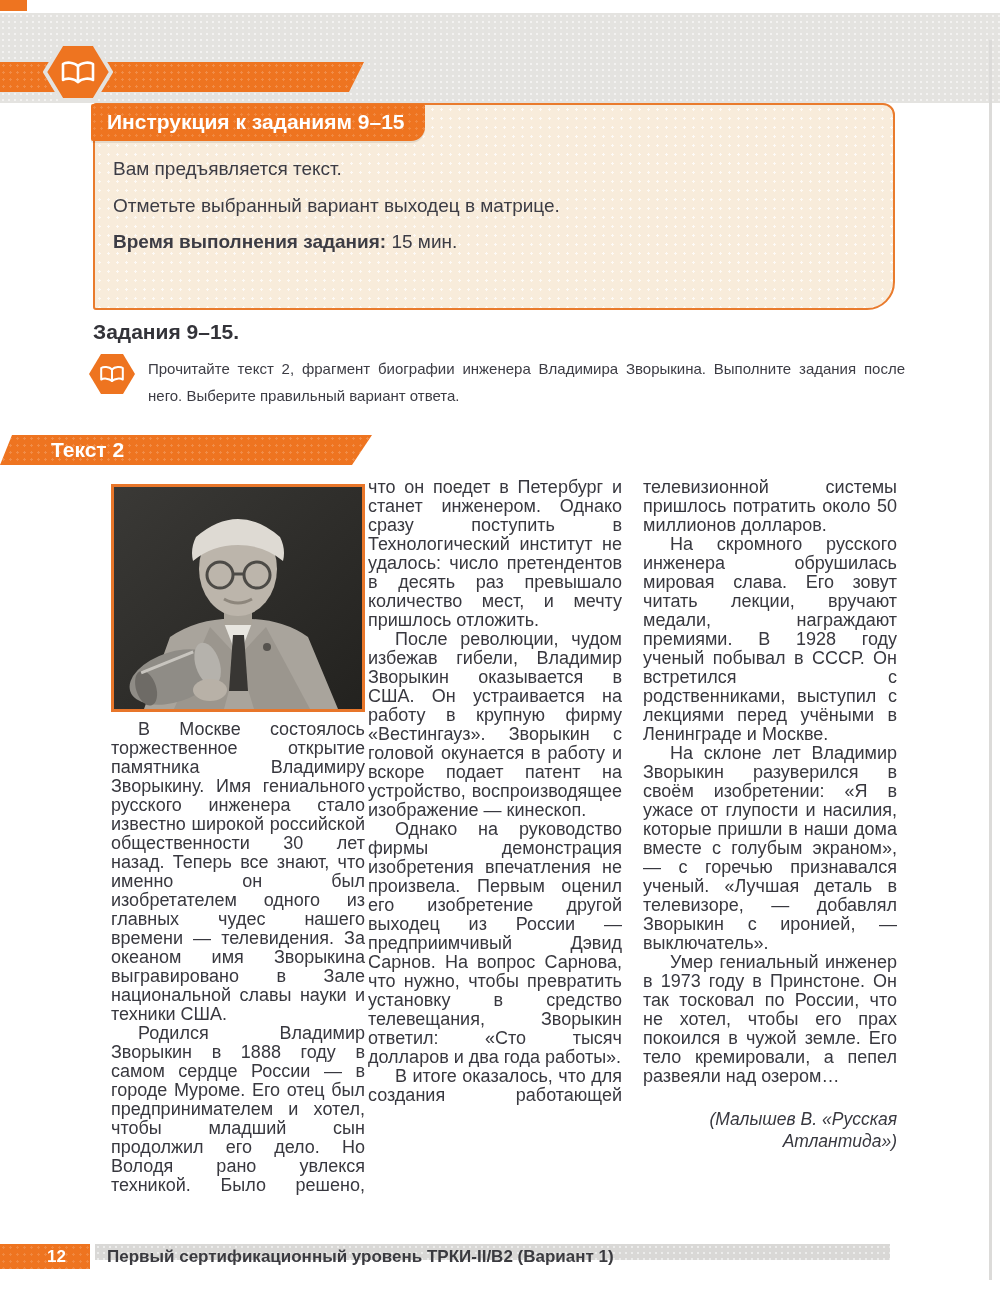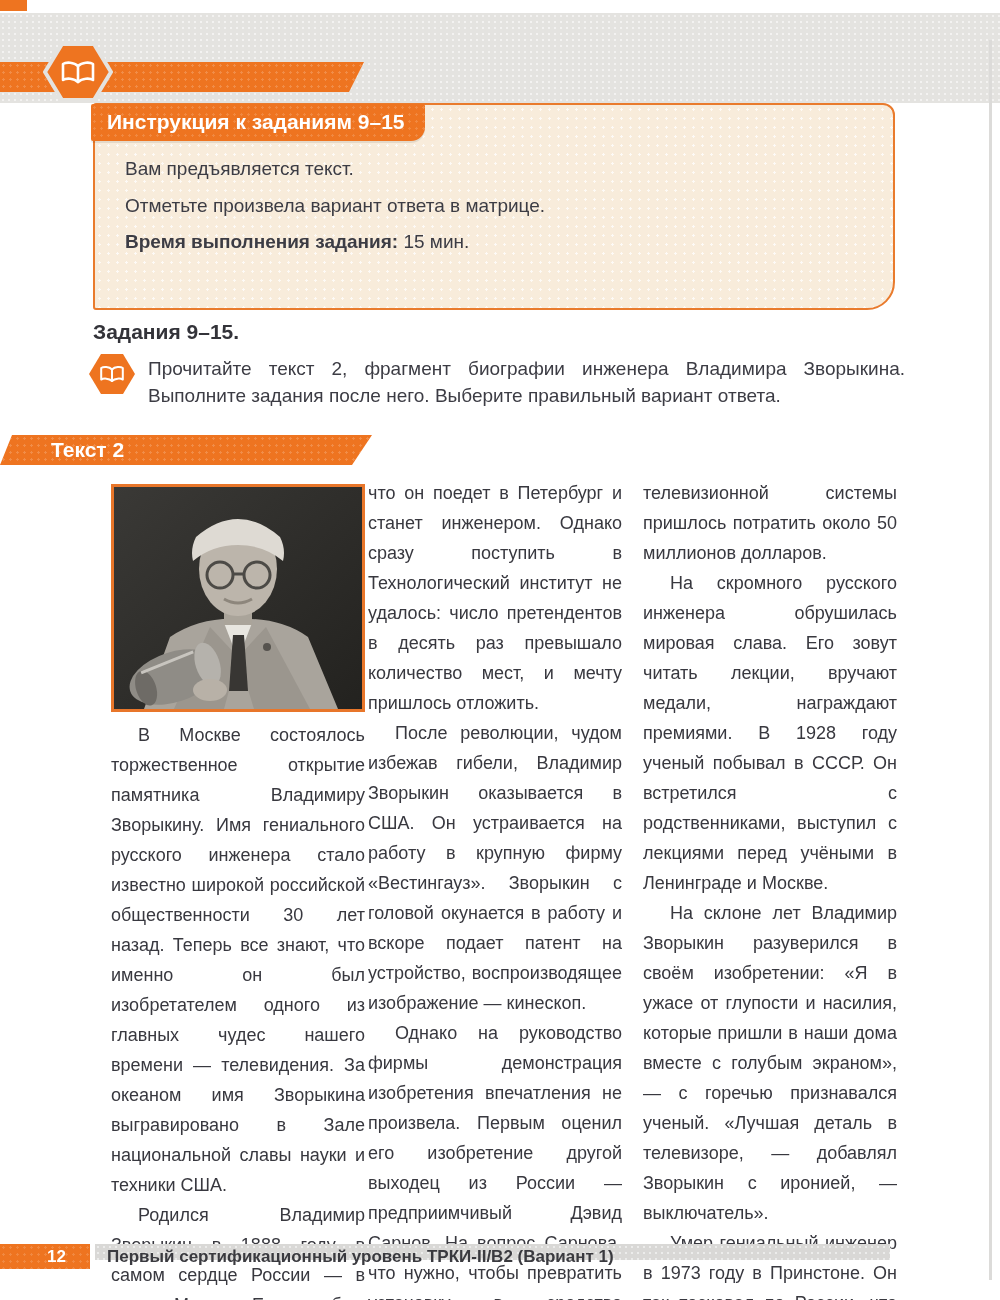--- a/index.html
+++ b/index.html
@@ -32,29 +32,29 @@
     background-size:9px 9px;
   }
   .instr-label{
     position:absolute;left:91px;top:104px;background:#ee7420;color:#fff;
     font-weight:bold;font-size:21px;padding:6px 20px 7px 16px;
     border-radius:2px 2px 14px 2px;box-shadow:0 2px 0 rgba(0,0,0,.08);
     background-image:radial-gradient(rgba(255,255,255,.15) 1px,transparent 1.2px);
     background-size:7px 7px;
   }
   .instr-text{position:absolute;left:113px;top:145px;width:764px;}
-  .instr-text p{margin:11px 12px;font-size:19px;line-height:1.35;color:#3c3c44;}
+  .instr-text p{margin:11px 0;font-size:19px;line-height:1.35;color:#3c3c44;}
   .instr-text .jf{text-align:justify;}
   .b{font-weight:bold;}
 
   
   .tasks-heading{position:absolute;left:93px;top:320px;font-size:21px;font-weight:bold;color:#333339;}
   .hex-small{position:absolute;left:88px;top:352px;width:48px;height:44px;}
   .task-intro{
-    position:absolute;left:148px;top:355px;width:757px;font-size:19px;line-height:27px;
+    position:absolute;left:148px;top:355px;width:757px;font-size:15px;line-height:27px;
     text-align:justify;color:#3c3c44;hyphens:auto;
   }
 
   
   .text2-banner{
     position:absolute;left:0;top:435px;width:372px;height:30px;background:#ee7420;
     clip-path:polygon(12px 0,372px 0,352px 100%,0 100%);
     background-image:radial-gradient(rgba(255,255,255,.18) 1.1px,transparent 1.3px);
     background-size:7px 7px;
     color:#fff;font-weight:bold;font-size:21px;line-height:29px;padding-left:51px;box-sizing:border-box;
@@ -63,21 +63,21 @@
   
   .col{position:absolute;top:478px;width:254px;}
   .col1{left:111px;top:484px;}
   .col2{left:368px;}
   .col3{left:643px;}
   .photo-frame{
     width:254px;height:228px;box-sizing:border-box;border:3px solid #e8762a;
     margin-bottom:8px;background:#2e2d2b;overflow:hidden;
   }
   .bodytext p{
-    margin:0;font-size:18px;line-height:30px;text-align:justify;color:#38383f;hyphens:auto;
+    margin:0;font-size:18px;line-height:19px;text-align:justify;color:#38383f;hyphens:auto;
   }
   .indent{text-indent:27px;}
   .cont-next{text-align-last:justify;}
   .attribution{
     margin-top:22px !important;text-align:right !important;font-style:italic;
     font-size:17.5px !important;line-height:22px !important;text-align-last:right;
   }
 
   
   .footer-num{
@@ -109,21 +109,21 @@
       <path d="M0 -7 L0 9"></path>
     </g>
   </svg>
 </div>
 <div class="page-edge-line"></div>
 
 <div class="instr-box"></div>
 <div class="instr-label">Инструкция к заданиям 9–15</div>
 <div class="instr-text">
   <p>Вам предъявляется текст.</p>
-  <p>Отметьте произвела вариант ответа в матрице.</p>
+  <p>Отметьте выбранный вариант выходец в матрице.</p>
   <p><span class="b">Время выполнения задания:</span><span> 15 мин.</span></p>
 </div>
 
 <div class="tasks-heading">Задания 9–15.</div>
 <div class="hex-small">
   <svg width="48" height="44" viewBox="0 0 48 44">
     <polygon points="1,22 13,2 35,2 47,22 35,42 13,42" fill="#ee7420"></polygon>
     <g transform="translate(24,22.5) scale(0.72)" stroke="#ffffff" stroke-width="2.8" fill="none" stroke-linejoin="round" stroke-linecap="round">
       <path d="M0 -7 C-4 -11 -12 -11 -15 -9 L-15 7 C-12 5 -4 5 0 9 C4 5 12 5 15 7 L15 -9 C12 -11 4 -11 0 -7 Z"></path>
       <path d="M0 -7 L0 9"></path>

